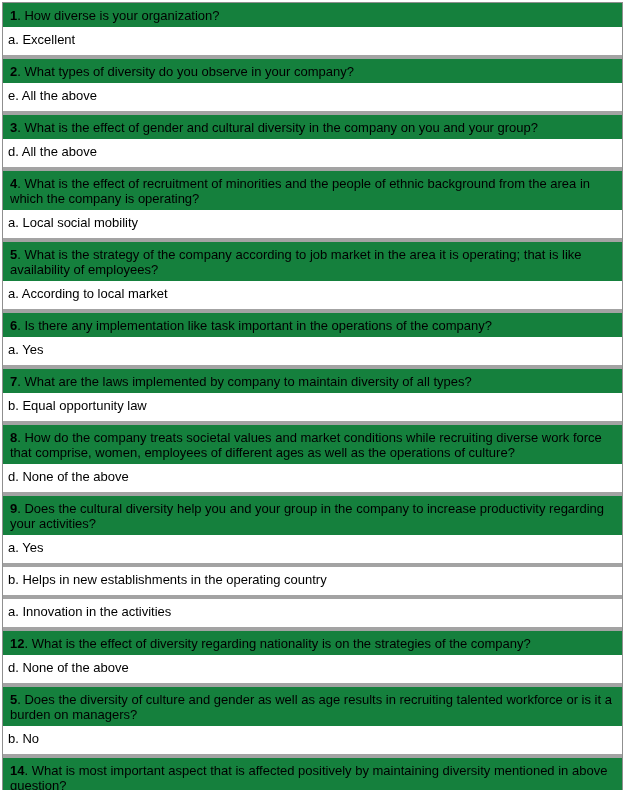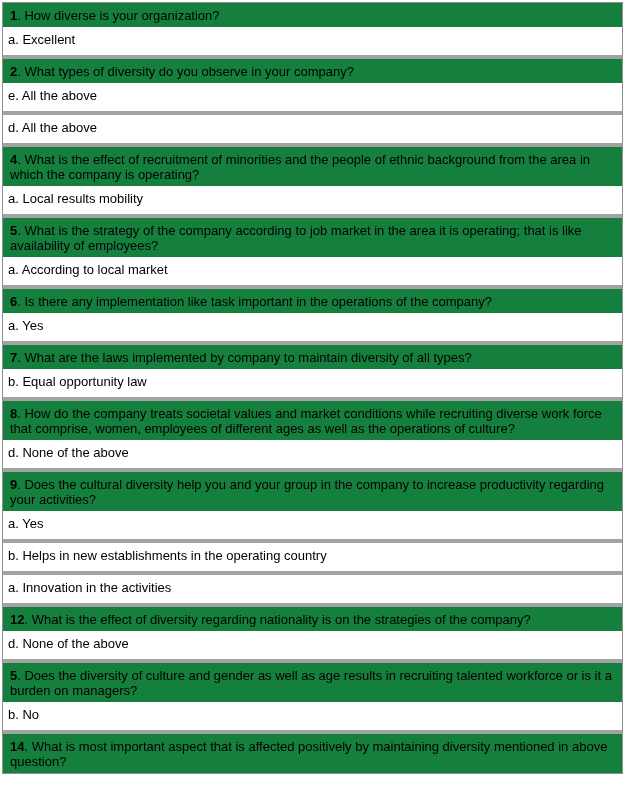--- a/index.html
+++ b/index.html
@@ -49,26 +49,27 @@
     <div class="q-row"><span class="q-num">1</span><span class="q-sep">. </span><span class="q-text">How diverse is your organization?</span></div>
     <div class="a-row"><span class="a-text">a. Excellent</span></div>
   </div>
 
   <div class="qa-block">
     <div class="q-row"><span class="q-num">2</span><span class="q-sep">. </span><span class="q-text">What types of diversity do you observe in your company?</span></div>
     <div class="a-row"><span class="a-text">e. All the above</span></div>
   </div>
 
   <div class="qa-block">
+    <div class="q-row"><span class="q-num">3</span><span class="q-sep">. </span><span class="q-text">What is the effect of gender and cultural diversity in the company on you and your group?</span></div>
     <div class="a-row"><span class="a-text">d. All the above</span></div>
   </div>
 
   <div class="qa-block">
     <div class="q-row"><span class="q-num">4</span><span class="q-sep">. </span><span class="q-text">What is the effect of recruitment of minorities and the people of ethnic background from the area in which the company is operating?</span></div>
-    <div class="a-row"><span class="a-text">a. Local results mobility</span></div>
+    <div class="a-row"><span class="a-text">a. Local social mobility</span></div>
   </div>
 
   <div class="qa-block">
     <div class="q-row"><span class="q-num">5</span><span class="q-sep">. </span><span class="q-text">What is the strategy of the company according to job market in the area it is operating; that is like availability of employees?</span></div>
     <div class="a-row"><span class="a-text">a. According to local market</span></div>
   </div>
 
   <div class="qa-block">
     <div class="q-row"><span class="q-num">6</span><span class="q-sep">. </span><span class="q-text">Is there any implementation like task important in the operations of the company?</span></div>
     <div class="a-row"><span class="a-text">a. Yes</span></div>

